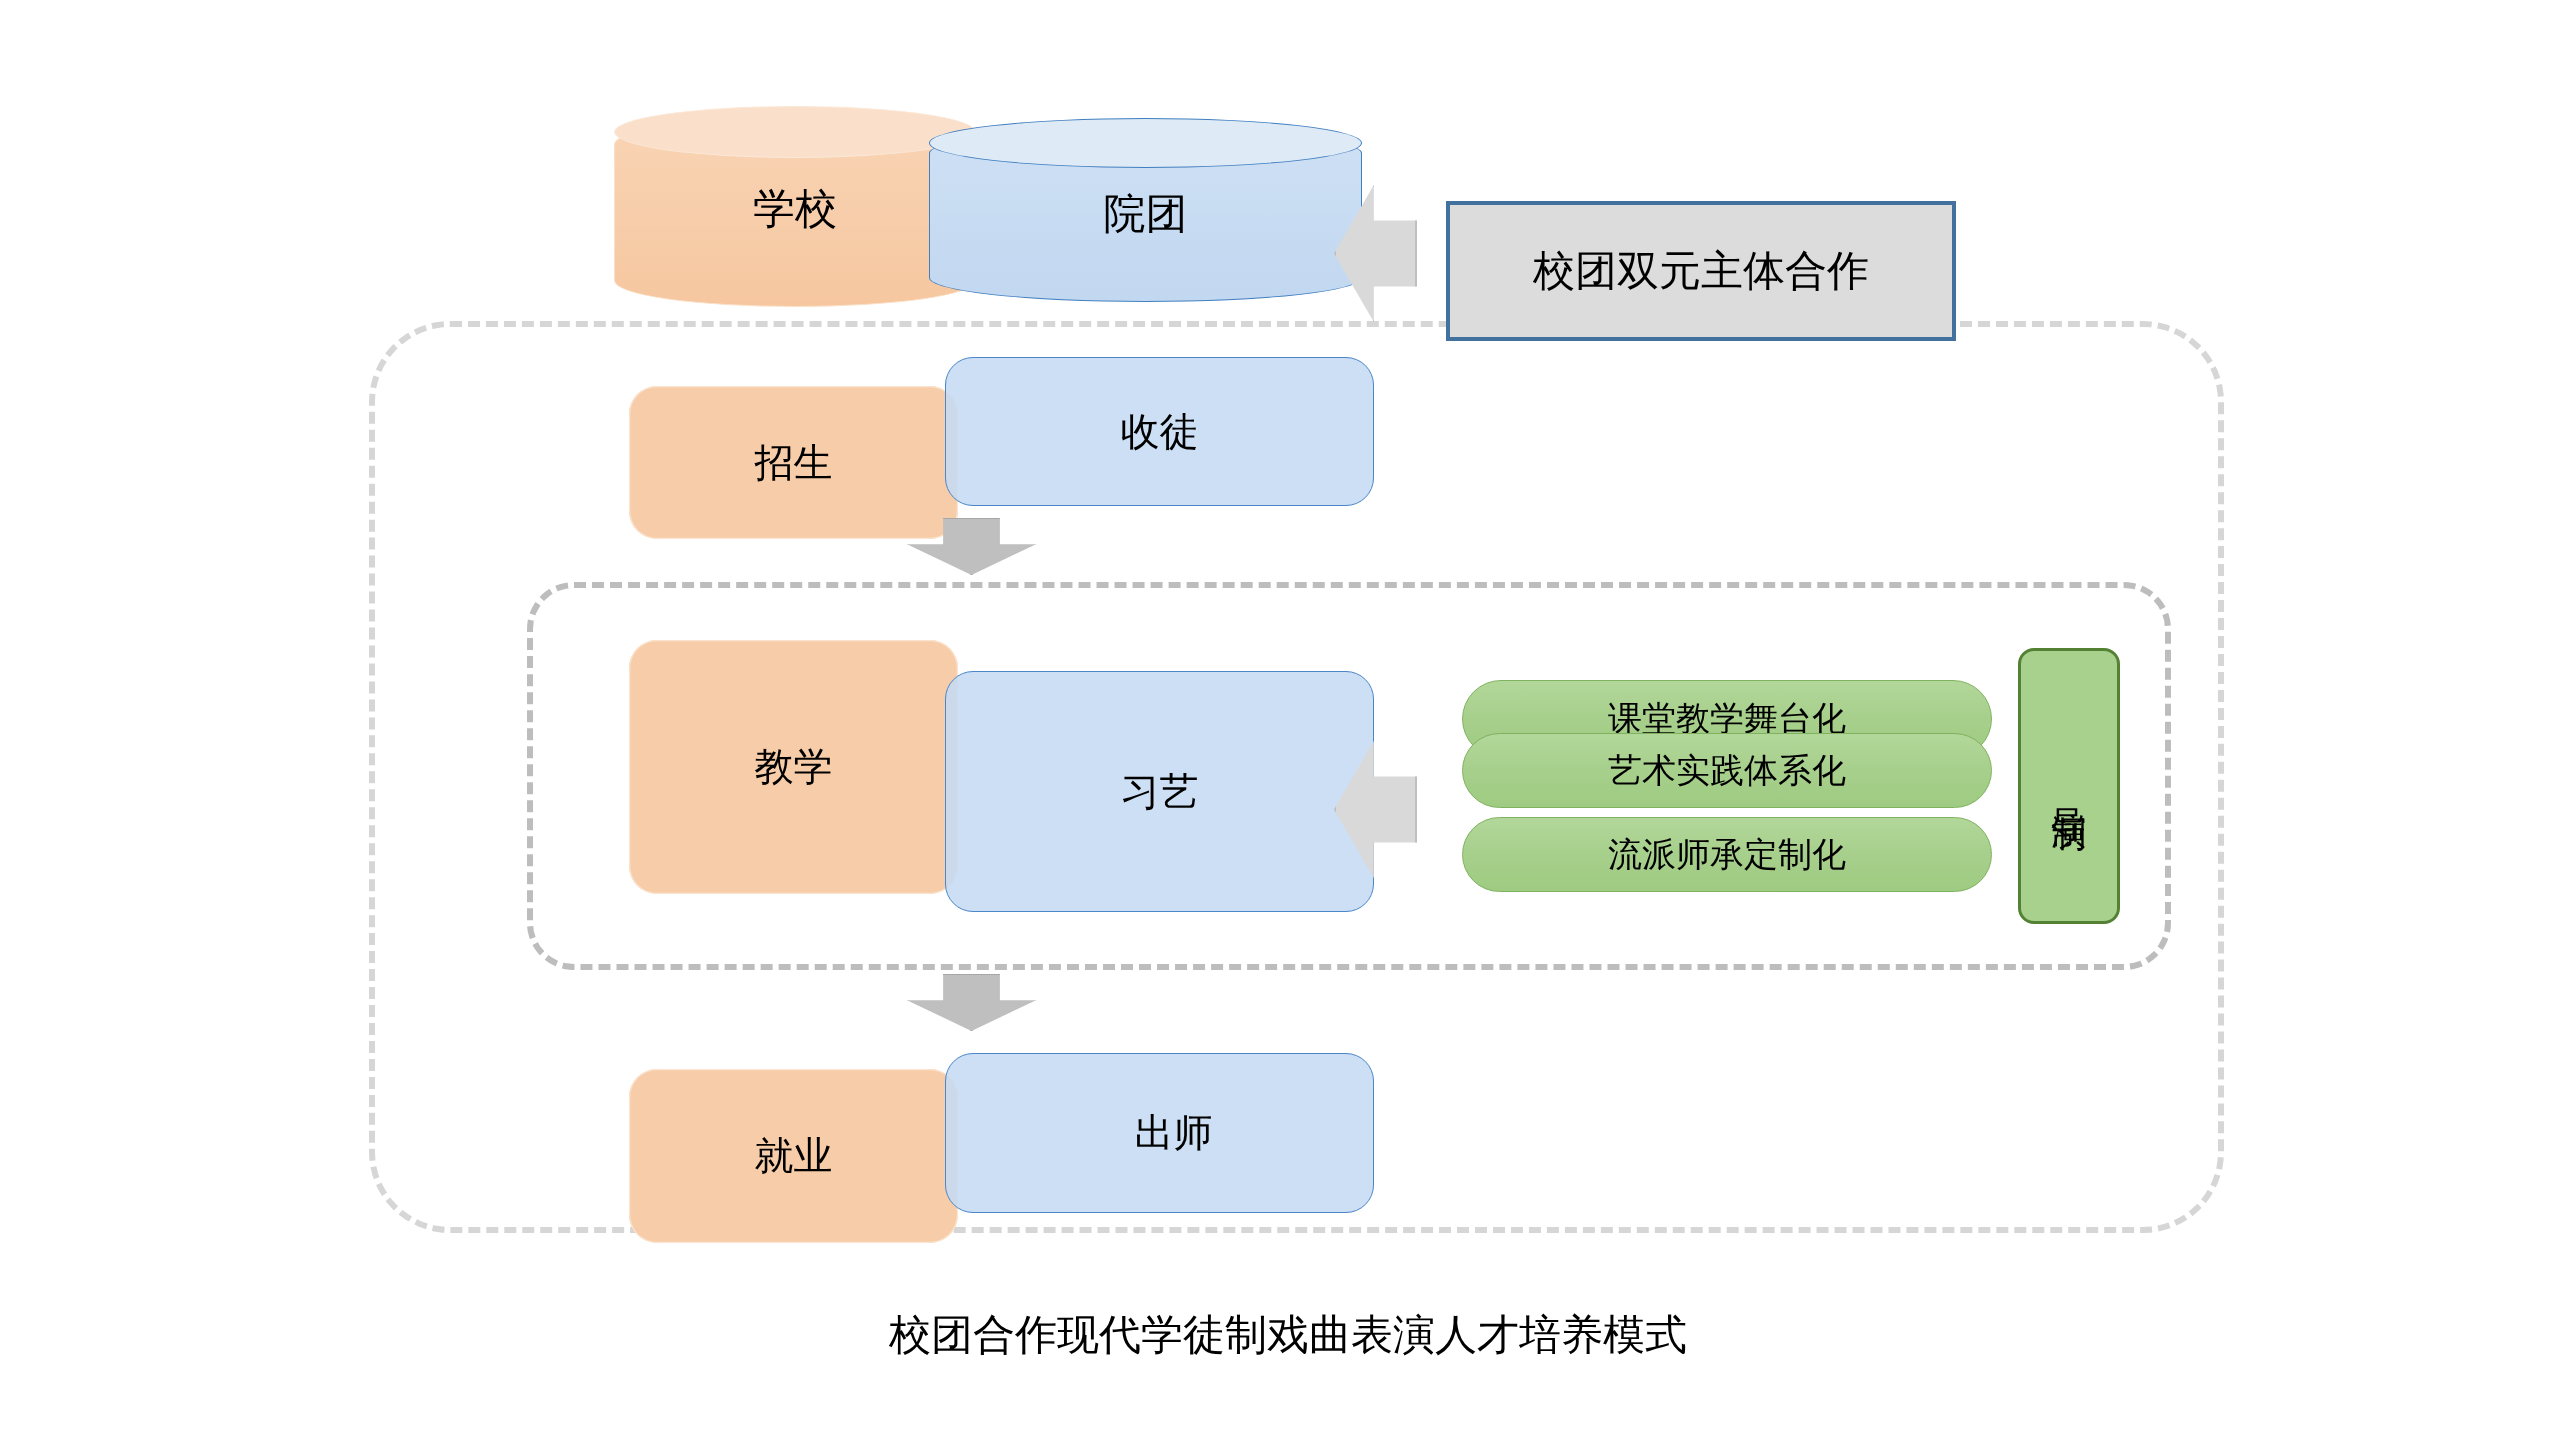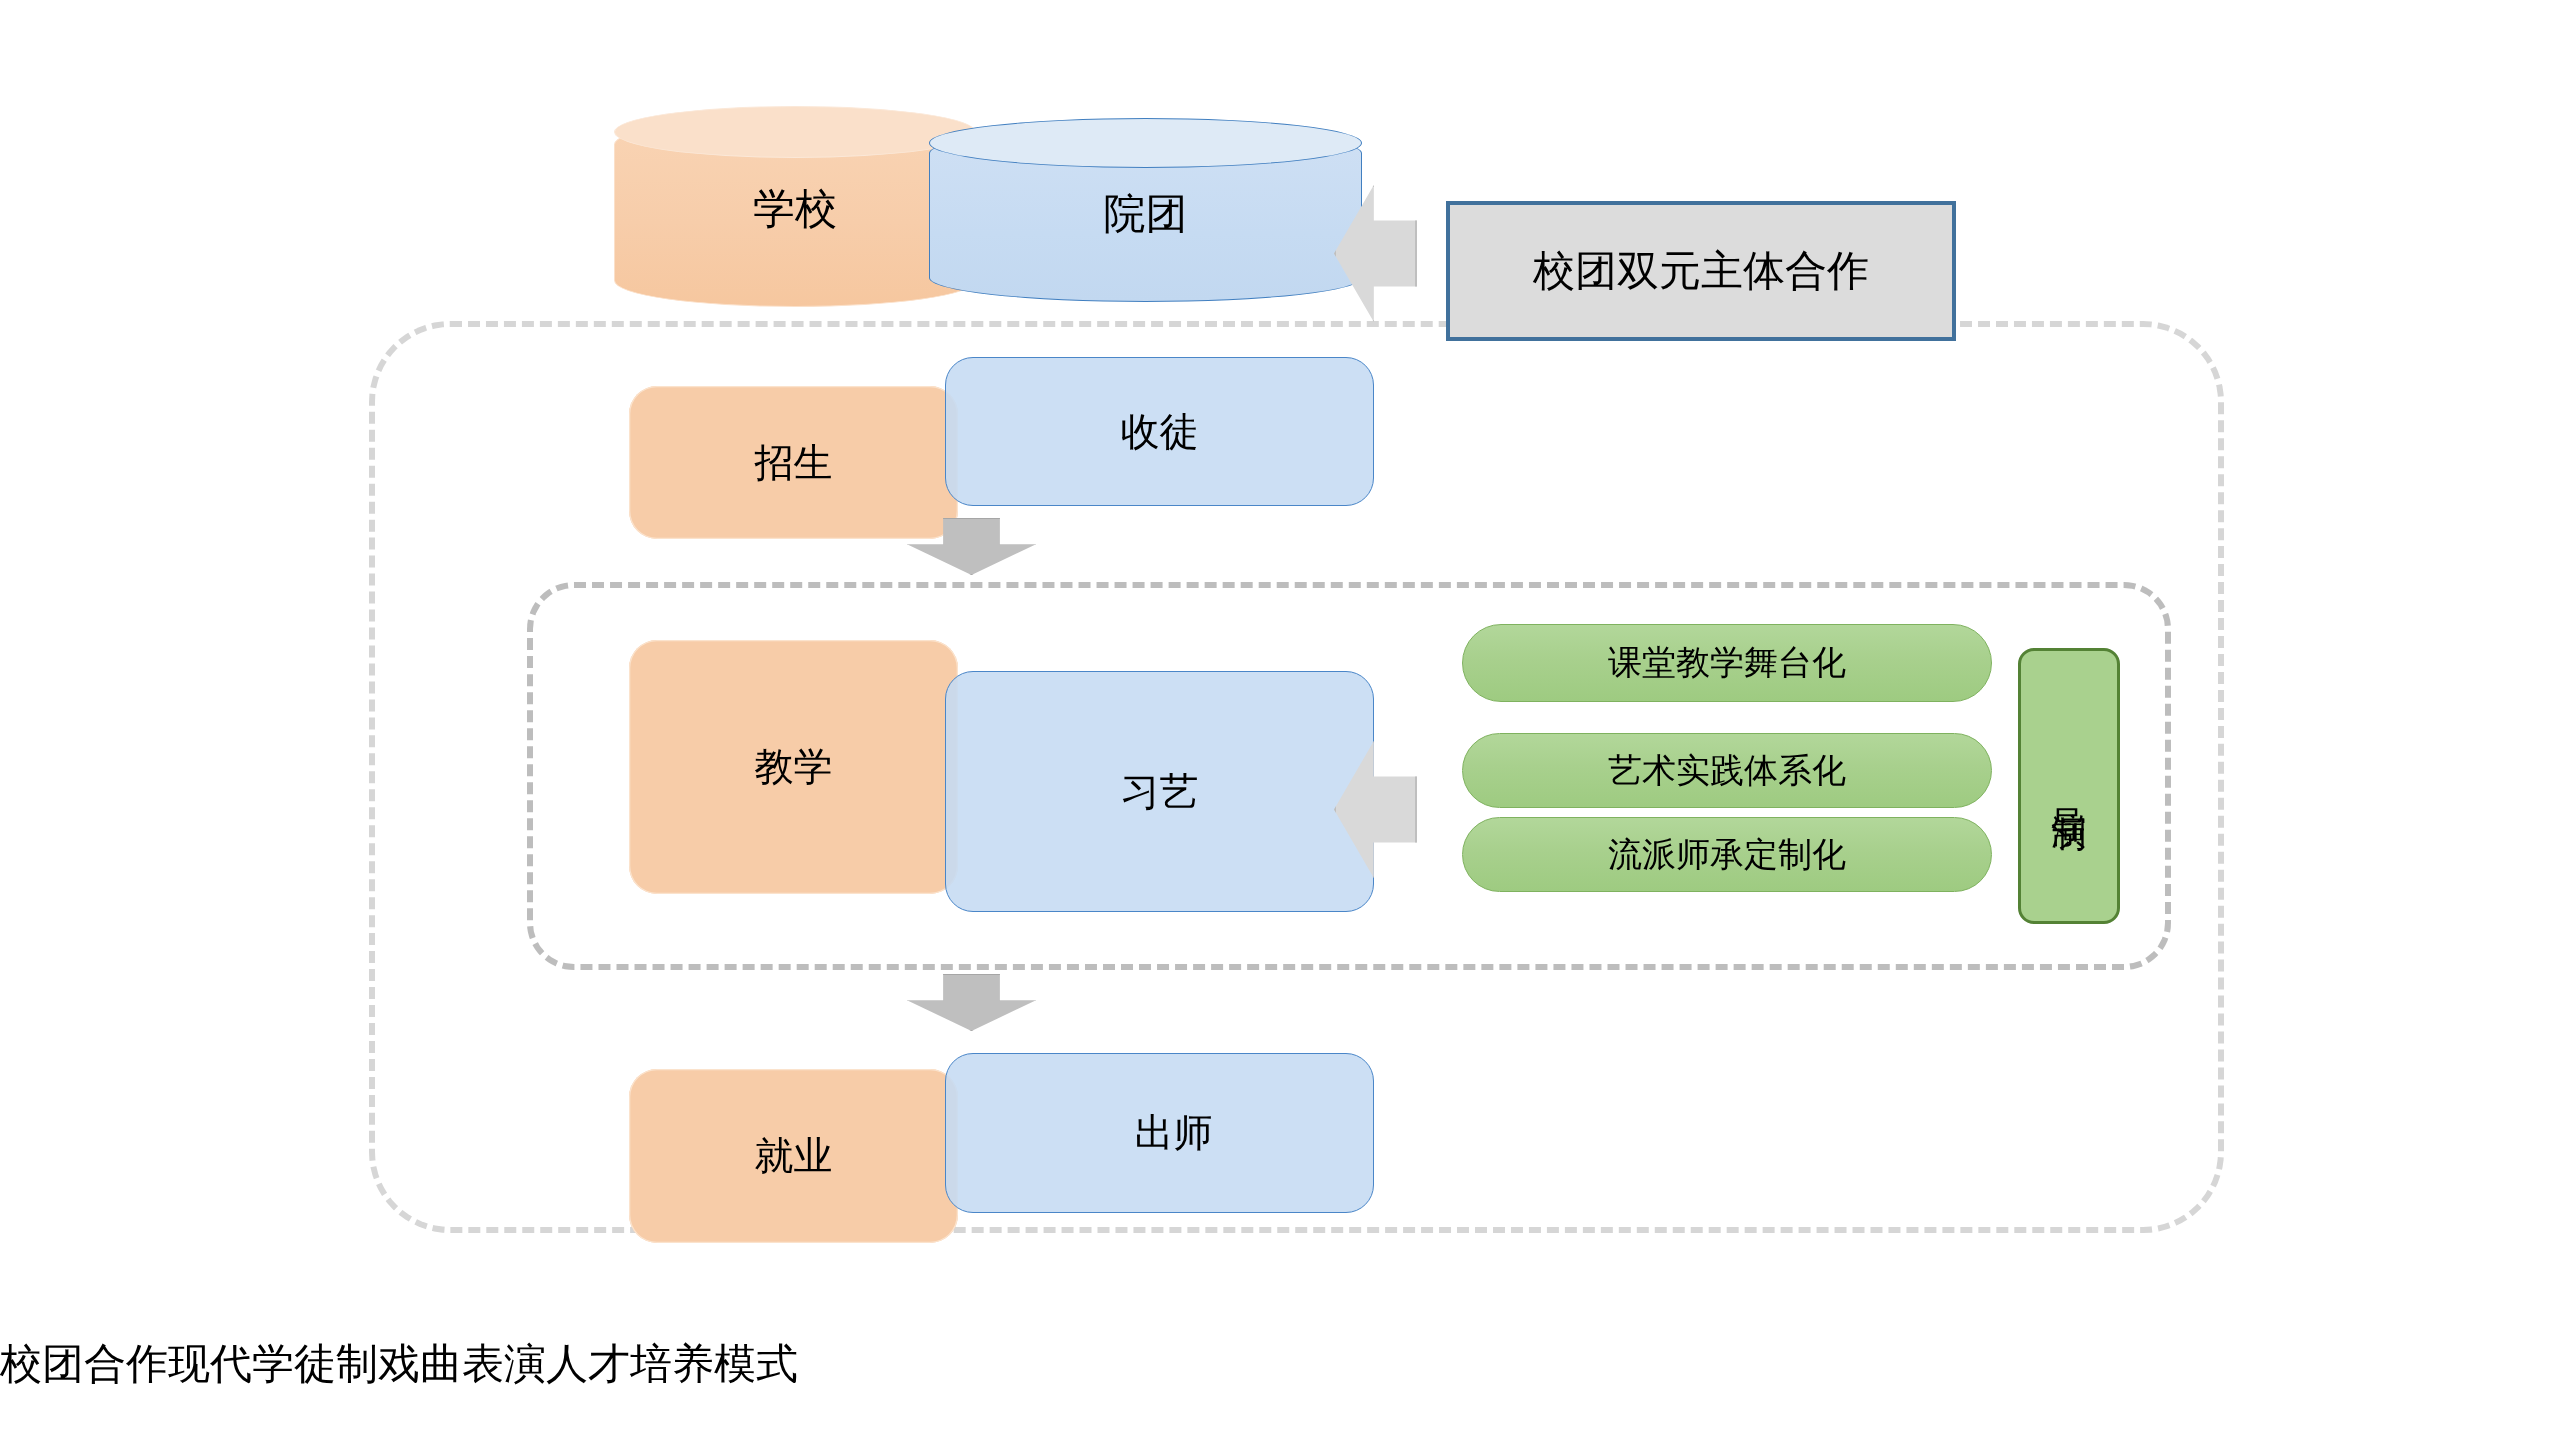--- a/index.html
+++ b/index.html
@@ -158,24 +158,23 @@
     font-size: 35px;
     line-height: 1.35;
     color: #000;
     letter-spacing: 4px;
   }
 
   
   .caption {
     position: absolute;
     width: 100%;
-    text-align: left;
+    text-align: center;
     font-size: 42px;
     color: #000;
-    margin-top: 29px;
   }
 </style>
 </head>
 <body>
 
 <div id="stage">
 
   <div class="dashed-frame" style="left:369px; top:321px; width:1855px; height:912px;"></div>
 
   <div class="dashed-frame inner" style="left:527px; top:582px; width:1644px; height:388px;"></div>
@@ -199,21 +198,21 @@
   <div class="rbox rbox-orange" style="left:629px; top:362px; width:329px; height:153px;">招生</div>
   <div class="rbox rbox-blue" style="left:945px; top:357px; width:429px; height:149px;">收徒</div>
 
   <div class="arrow-down" style="left:907px; top:518px; width:127px; height:55px;"></div>
 
   <div class="rbox rbox-orange" style="left:629px; top:616px; width:329px; height:254px;">教学</div>
   <div class="rbox rbox-blue" style="left:945px; top:671px; width:429px; height:241px; font-size:39px;">习艺</div>
 
   <div class="arrow-left" style="left:1334px; top:741px; width:79px; height:133px;"></div>
 
-  <div class="pill" style="left:1462px; top:624px; width:530px; height:78px;text-align:center;">课堂教学舞台化</div>
+  <div class="pill" style="left:1462px; top:680px; width:530px; height:78px;text-align:center;">课堂教学舞台化</div>
   <div class="pill" style="left:1462px; top:733px; width:530px; height:75px;">艺术实践体系化</div>
   <div class="pill" style="left:1462px; top:817px; width:530px; height:75px;">流派师承定制化</div>
 
   <div class="vbox" style="left:2018px; top:648px; width:102px; height:276px;">
     <span class="vtext">导演制</span>
   </div>
 
   <div class="arrow-down" style="left:907px; top:974px; width:127px; height:55px;"></div>
 
   <div class="rbox rbox-orange" style="left:629px; top:1045px; width:329px; height:174px;">就业</div>

